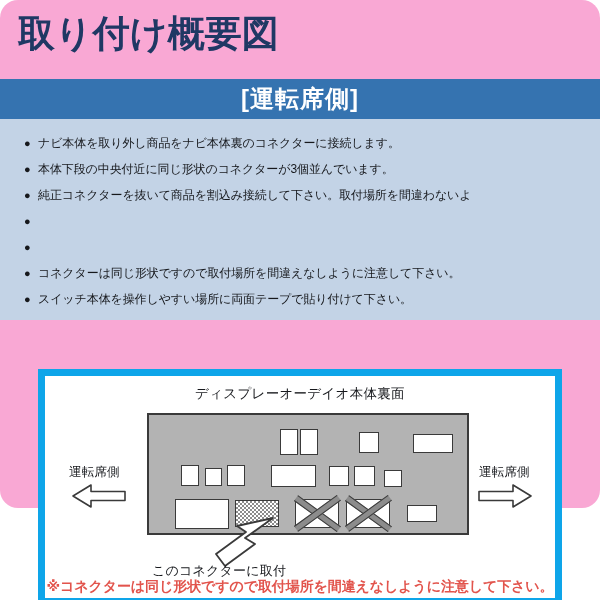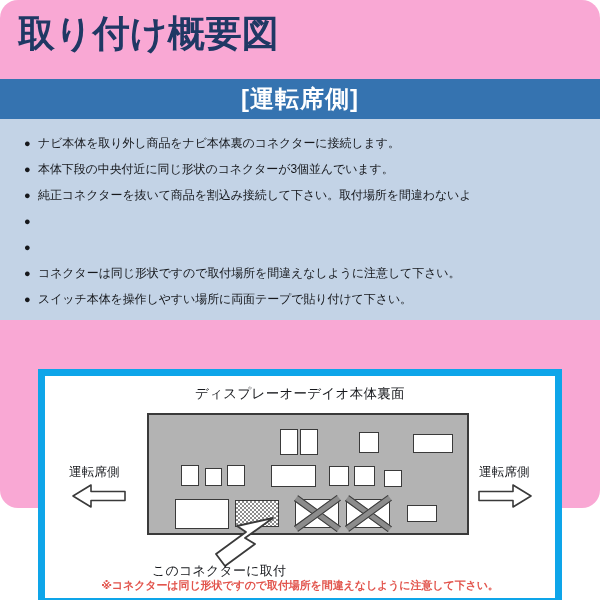--- a/index.html
+++ b/index.html
@@ -183,21 +183,21 @@
   }
 
   
   .warning-text {
     position: absolute;
     left: 0;
     width: 100%;
     top: 202px;
     text-align: center;
     color: #e2544c;
-    font-size: 11px;
+    font-size: 14px;
     font-weight: bold;
     white-space: nowrap;
     letter-spacing: -0.1px;
   }
 </style>
 </head>
 <body>
 
 <div class="page">
 

